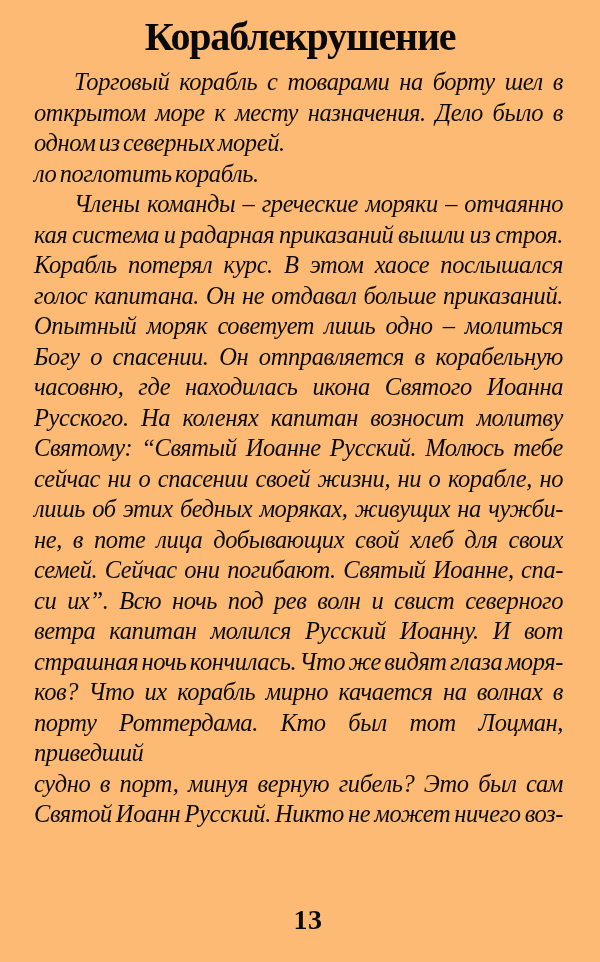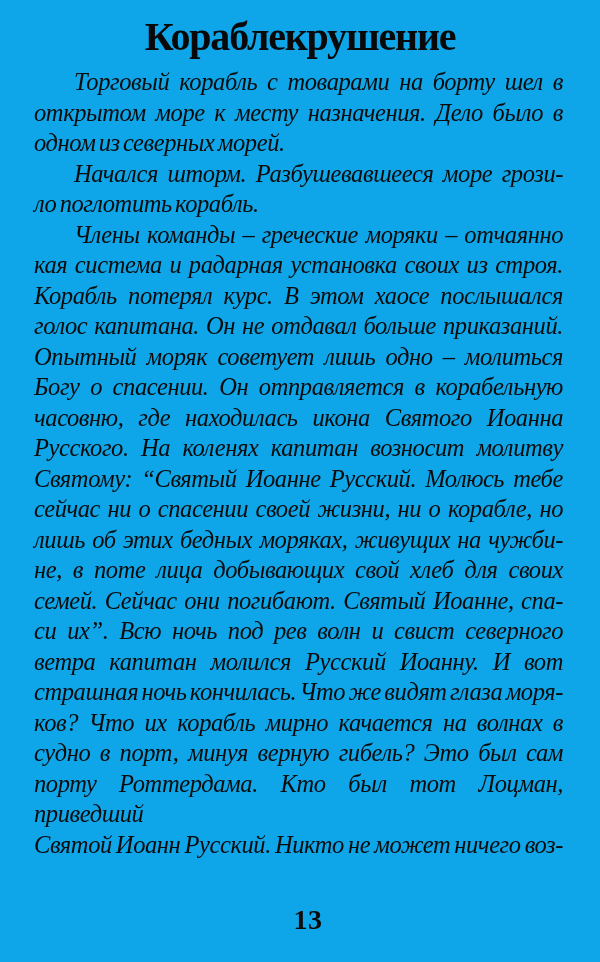--- a/index.html
+++ b/index.html
@@ -10,21 +10,21 @@
     width: 600px;
     height: 962px;
     background: #fdfdfc;
     overflow: hidden;
     font-family: "Liberation Serif", "DejaVu Serif", serif;
   }
   .sheet {
     position: relative;
     width: 600px;
     height: 962px;
-    background: #0ea5e9;
+    background: #fdba74;
     color: #0b0b0b;
   }
   .title {
     position: absolute;
     top: 14px;
     left: 0;
     right: 0;
     margin: 0;
     text-align: center;
     font-family: "Liberation Serif", "DejaVu Serif", serif;
@@ -77,40 +77,39 @@
 <main class="sheet">
 
   <h1 class="title">Кораблекрушение</h1>
 
   <section class="body-text">
 
     <div class="ln first">Торговый корабль с товарами на борту шел в</div>
     <div class="ln">открытом море к месту назначения. Дело было в</div>
     <div class="ln end">одном из северных морей.</div>
 
-    <div class="ln first">Начался шторм. Разбушевавшееся море грози-</div>
     <div class="ln end">ло поглотить корабль.</div>
 
     <div class="ln first">Члены команды – греческие моряки – отчаянно</div>
-    <div class="ln">кая система и радарная установка своих из строя.</div>
+    <div class="ln">кая система и радарная приказаний вышли из строя.</div>
     <div class="ln">Корабль потерял курс. В этом хаосе послышался</div>
     <div class="ln">голос капитана. Он не отдавал больше приказаний.</div>
     <div class="ln">Опытный моряк советует лишь одно – молиться</div>
     <div class="ln">Богу о спасении. Он отправляется в корабельную</div>
     <div class="ln">часовню, где находилась икона Святого Иоанна</div>
     <div class="ln">Русского. На коленях капитан возносит молитву</div>
     <div class="ln">Святому: “Святый Иоанне Русский. Молюсь тебе</div>
     <div class="ln">сейчас ни о спасении своей жизни, ни о корабле, но</div>
     <div class="ln">лишь об этих бедных моряках, живущих на чужби-</div>
     <div class="ln">не, в поте лица добывающих свой хлеб для своих</div>
     <div class="ln">семей. Сейчас они погибают. Святый Иоанне, спа-</div>
     <div class="ln">си их”. Всю ночь под рев волн и свист северного</div>
     <div class="ln">ветра капитан молился Русский Иоанну. И вот</div>
     <div class="ln">страшная ночь кончилась. Что же видят глаза моря-</div>
     <div class="ln">ков? Что их корабль мирно качается на волнах в</div>
+    <div class="ln">порту Роттердама. Кто был тот Лоцман, приведший</div>
     <div class="ln">судно в порт, минуя верную гибель? Это был сам</div>
-    <div class="ln">порту Роттердама. Кто был тот Лоцман, приведший</div>
     <div class="ln">Святой Иоанн Русский. Никто не может ничего воз-</div>
   </section>
 
   <footer class="page-number">13</footer>
 
 </main>
 
 </body></html>

